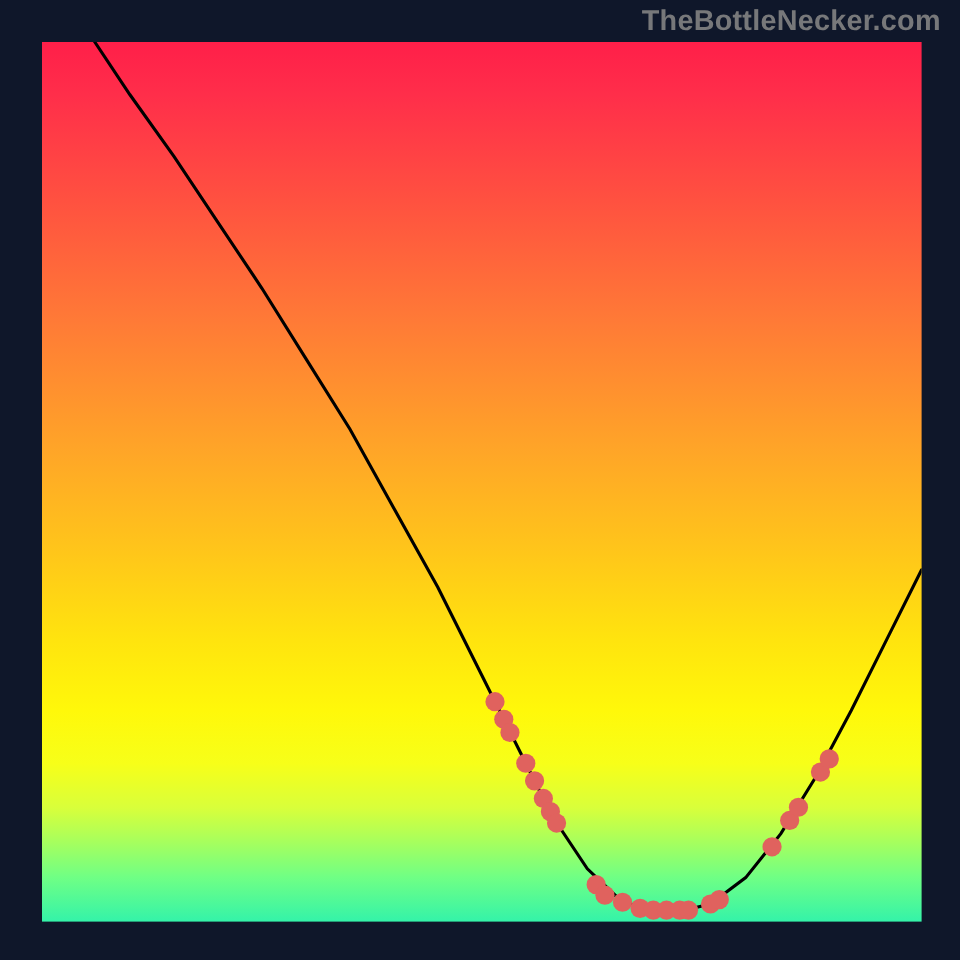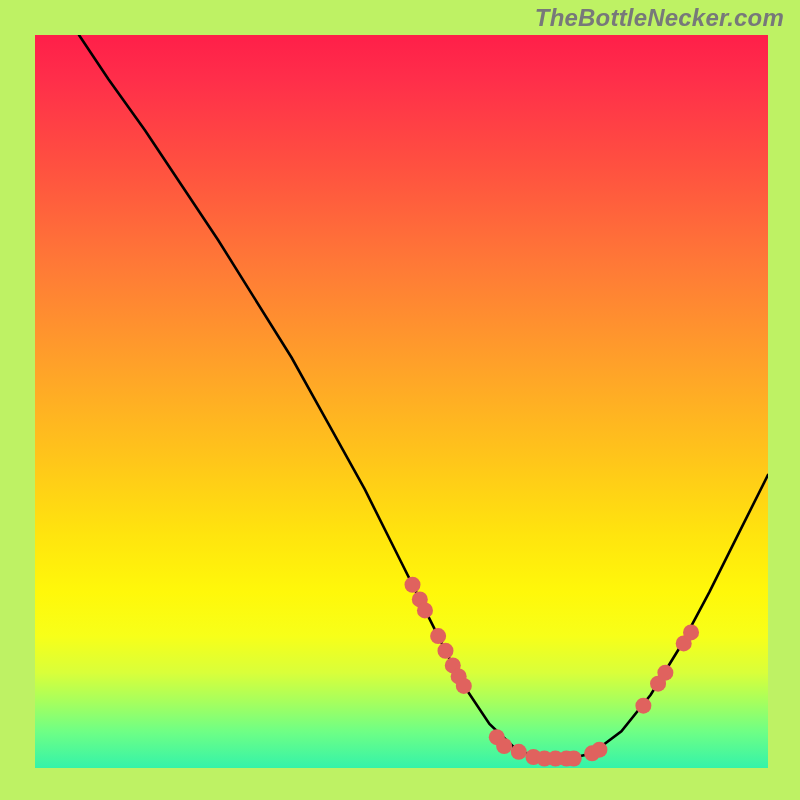--- a/index.html
+++ b/index.html
@@ -8,22 +8,21 @@
     width: 800px;
     height: 800px;
     background: #000;
     font-family: Arial, Helvetica, sans-serif;
     overflow: hidden;
   }
   .frame {
     position: relative;
     width: 800px;
     height: 800px;
-    background: #bef264;
-    font-style: italic;
+    background: #0f172a;
   }
   .attribution {
     position: absolute;
     top: 4px;
     right: 16px;
     color: #77787a;
     font-size: 24px;
     font-weight: 600;
     letter-spacing: 0.2px;
   }

